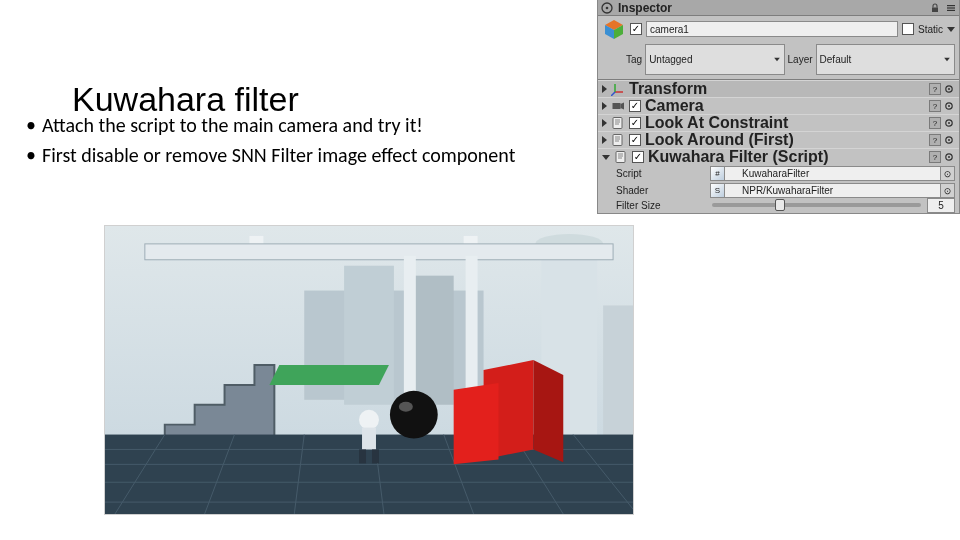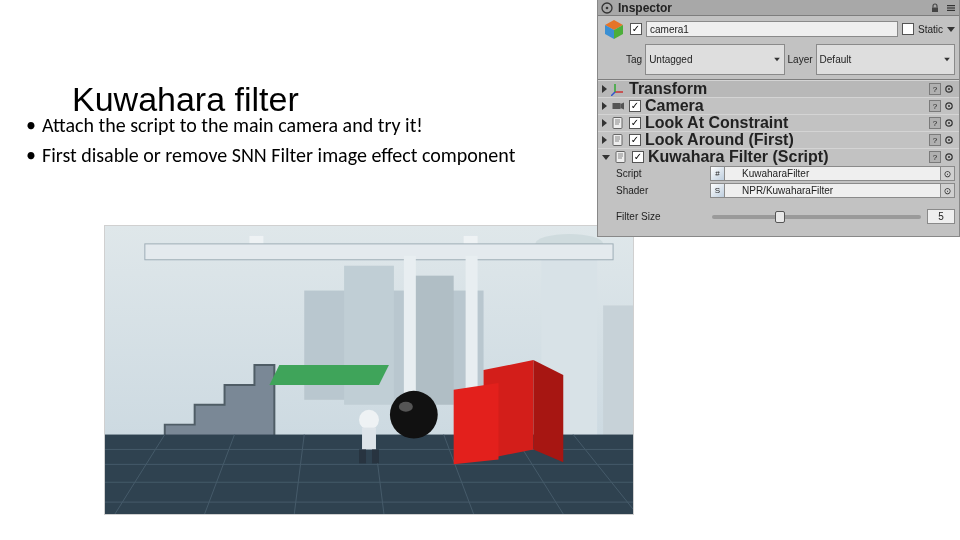--- a/index.html
+++ b/index.html
@@ -111,21 +111,21 @@
   .objfield {
     flex: 1; height: 15px; display: flex; align-items: center;
     background: #efefef; border: 1px solid #8a8a8a;
     overflow: hidden;
   }
   .objfield .type-icon { width: 14px; height: 14px; background: linear-gradient(135deg,#fff,#bcd); border-right: 1px solid #8a8a8a; flex-shrink:0; display:inline-flex; align-items:center; justify-content:center; font-size:8px;}
   .objfield .val { padding: 0 17px; font-size: 10px; flex: 1; white-space: nowrap; overflow: hidden; text-overflow: ellipsis; }
   .objfield .picker { width: 14px; height: 100%; background: #d0d0d0; border-left: 1px solid #8a8a8a; display: flex; align-items: center; justify-content: center; font-size: 9px; }
   .slider-row {
     display: flex; align-items: center; gap: 6px;
-    padding: 2px 4px 4px 18px; height: 37px;
+    padding: 2px 4px 4px 18px; height: 14px;
     font-size: 10px;
   }
   .slider-track {
     flex: 1; height: 4px; background: #9a9a9a;
     position: relative; border-radius: 2px;
   }
   .slider-thumb {
     position: absolute; top: -4px; left: 30%;
     width: 10px; height: 12px; background: #e8e8e8;
     border: 1px solid #555; border-radius: 2px;

